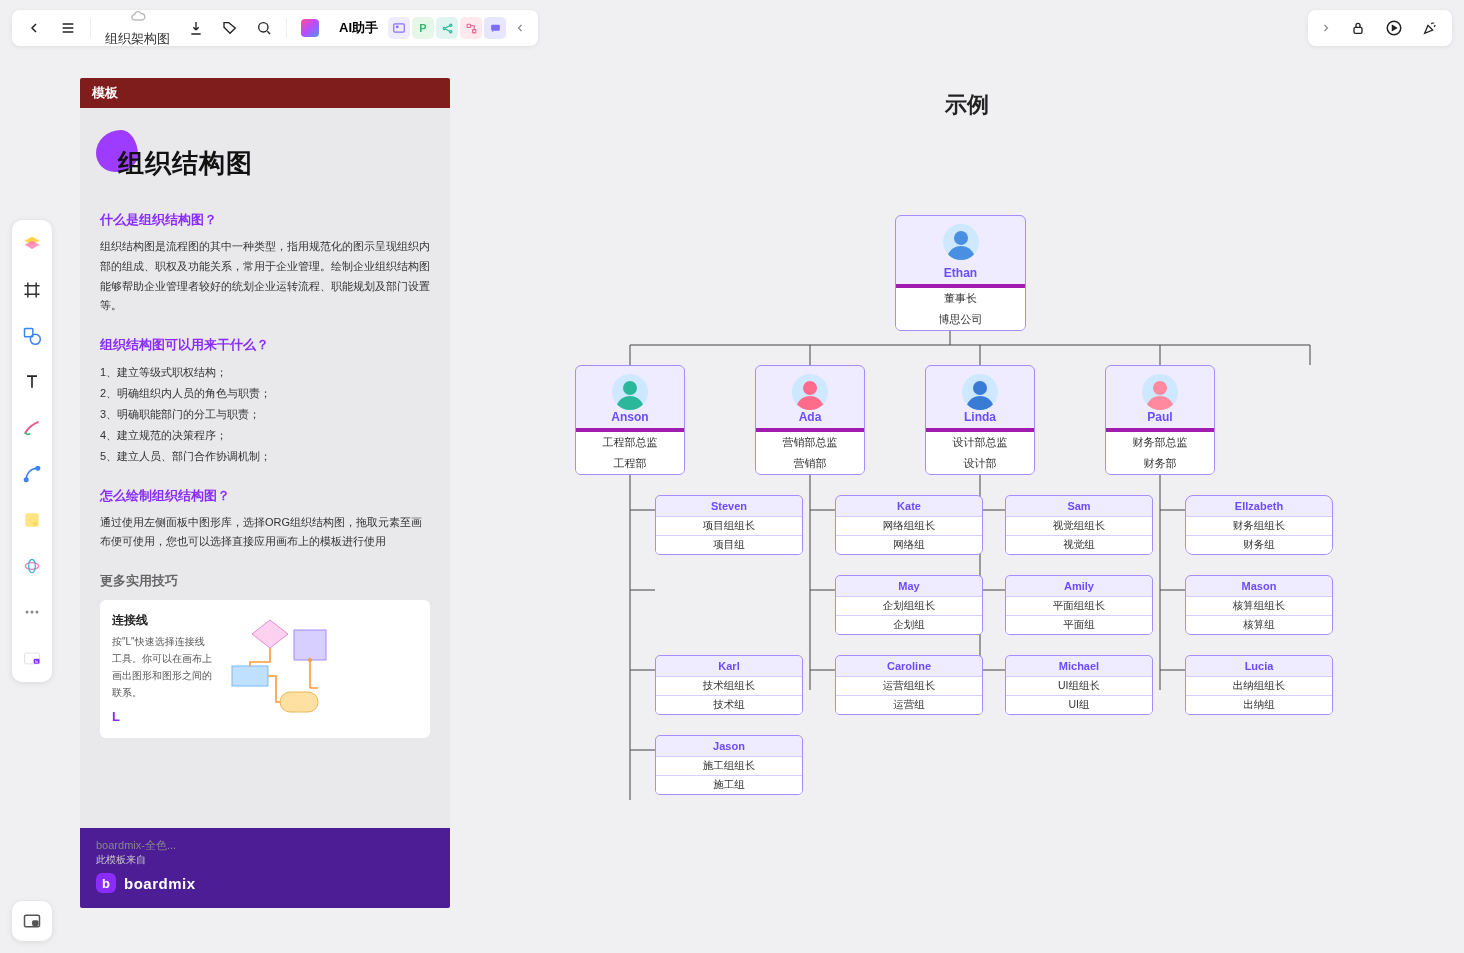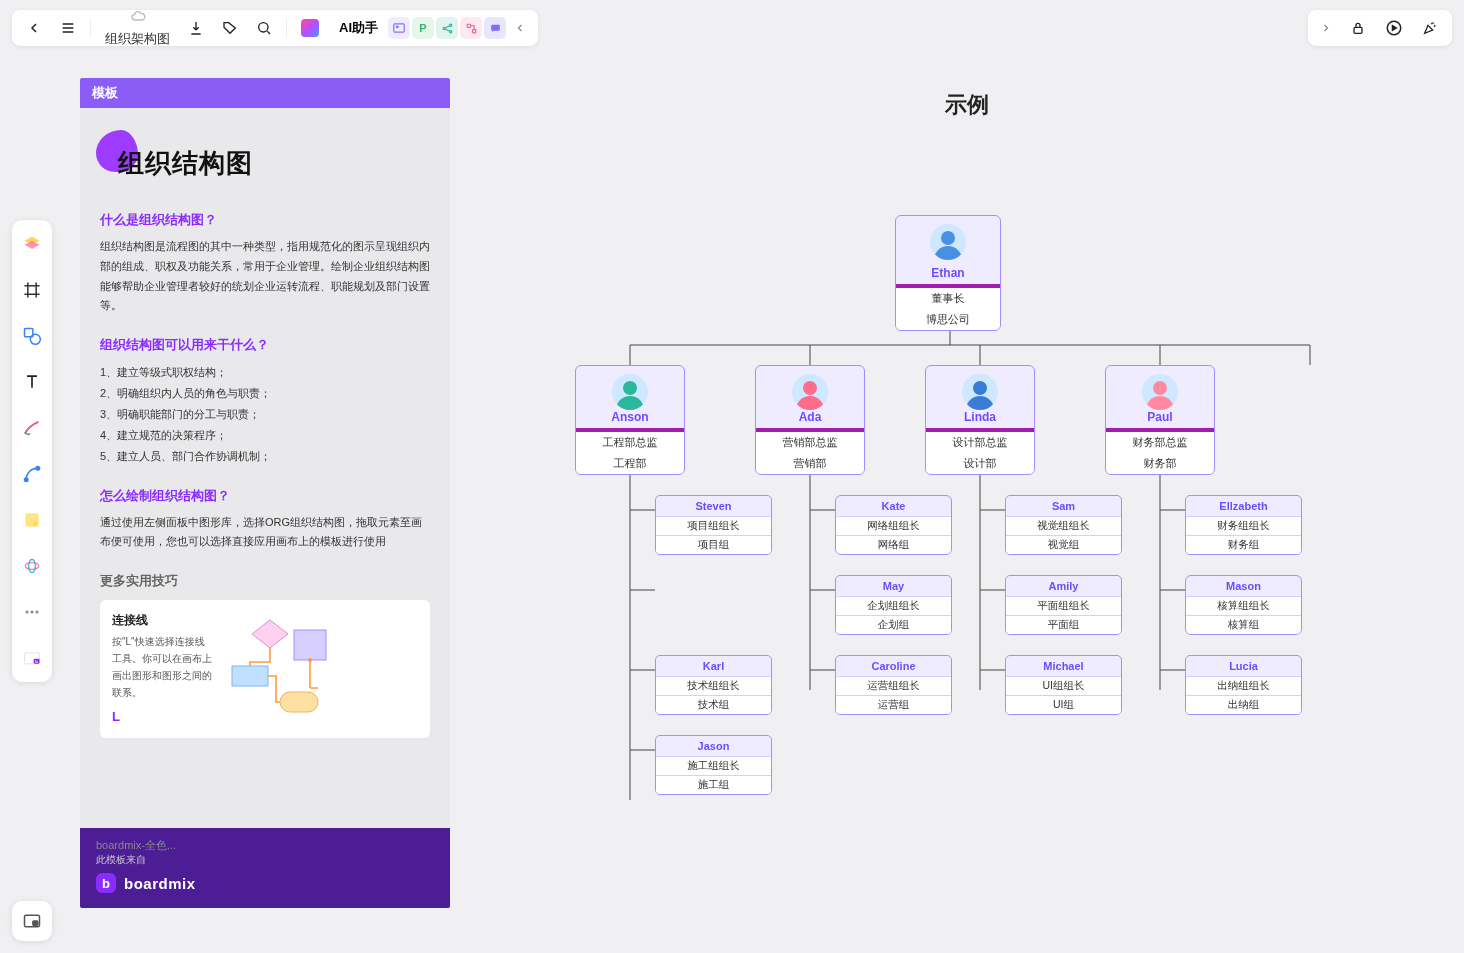--- a/index.html
+++ b/index.html
@@ -78,21 +78,21 @@
 
 .panel {
   position: absolute;
   left: 80px; top: 78px;
   width: 370px; height: 830px;
   background: #e9e9ec;
   border-radius: 2px;
   overflow: hidden;
 }
 .panel-header {
-  background: #8b5cf6;
+  background: #7f1d1d;
   color: #fff;
   font-size: 13px;
   font-weight: 600;
   padding: 6px 12px;
 }
 .panel-body { padding: 18px 20px 0 20px; }
 .panel-title-wrap { position:relative; margin: 20px 0 30px 0; }
 .purple-blob {
   position:absolute; left:-4px; top:-16px;
   width:42px; height:42px;
@@ -166,21 +166,21 @@
   width:28px; height:18px; border-radius:14px 14px 0 0;
 }
 .avatar.c-blue::after { background:#4a90e2; }
 .avatar.c-teal::before { background:#2bb89a; } .avatar.c-teal::after { background:#2bb89a; }
 .avatar.c-pink::before { background:#ff6b8a; } .avatar.c-pink::after { background:#ff6b8a; }
 .avatar.c-blue2::before { background:#3a7bd5; } .avatar.c-blue2::after { background:#3a7bd5; }
 .avatar.c-pink2::before { background:#ff8aa0; } .avatar.c-pink2::after { background:#ff8aa0; }
 
 .small-node {
   position:absolute;
-  width:117px;
+  width:148px;
   background:#f0ecff;
   border:1px solid #a68cff;
   border-radius:5px;
   text-align:center;
   overflow:hidden;
 }
 .small-node .sn-name { font-size:11px; color:#6b4cff; font-weight:600; padding:4px 0; }
 .small-node .sn-sub { background:#fff; font-size:10.5px; color:#333; padding:2px 0; border-top:1px solid #d9ccff; }
 </style>
 </head>
@@ -441,21 +441,21 @@
       <path d="M510 430 H535"></path>
       <path d="M510 510 H535"></path>
 
       <path d="M690 310 V530"></path>
       <path d="M690 350 H715"></path>
       <path d="M690 430 H715"></path>
       <path d="M690 510 H715"></path>
     </g>
   </svg>
 
-  <div class="node top" style="left:425px; top:55px; width:106px;">
+  <div class="node top" style="left:425px; top:55px; width:131px;">
     <div class="avatar c-blue"></div>
     <div class="node-name">Ethan</div>
     <div class="node-sub">董事长</div>
     <div class="node-sub">博思公司</div>
   </div>
 
   <div class="node mid" style="left:105px; top:205px; width:110px;">
     <div class="avatar c-teal"></div>
     <div class="node-name">Anson</div>
     <div class="node-sub">工程部总监</div>
@@ -521,21 +521,21 @@
     <div class="sn-name">Amily</div>
     <div class="sn-sub">平面组组长</div>
     <div class="sn-sub">平面组</div>
   </div>
   <div class="small-node" style="left:535px; top:495px;">
     <div class="sn-name">Michael</div>
     <div class="sn-sub">UI组组长</div>
     <div class="sn-sub">UI组</div>
   </div>
 
-  <div class="small-node" style="left:715px; top:335px;">
+  <div class="small-node" style="left:715px; top:335px;border-radius:8px;">
     <div class="sn-name">Ellzabeth</div>
     <div class="sn-sub">财务组组长</div>
     <div class="sn-sub">财务组</div>
   </div>
   <div class="small-node" style="left:715px; top:415px;border-radius:6px;">
     <div class="sn-name">Mason</div>
     <div class="sn-sub">核算组组长</div>
     <div class="sn-sub">核算组</div>
   </div>
   <div class="small-node" style="left:715px; top:495px;">

